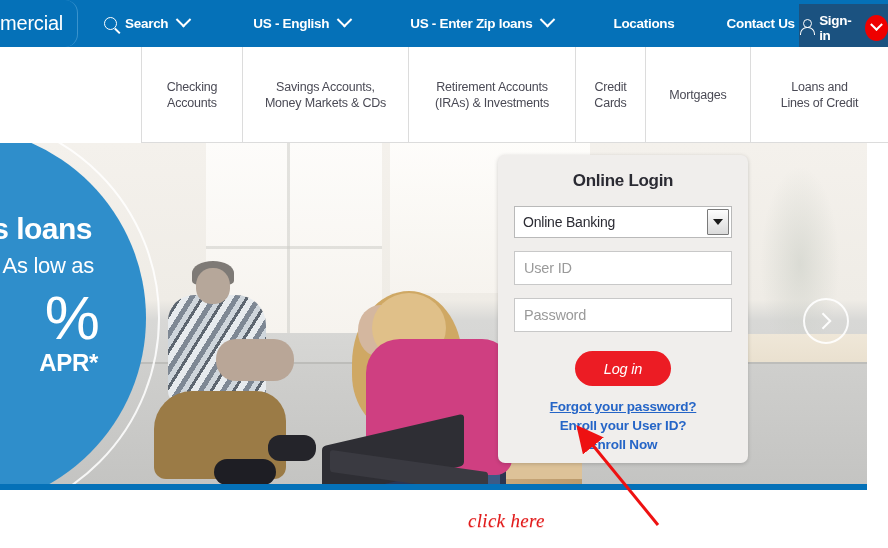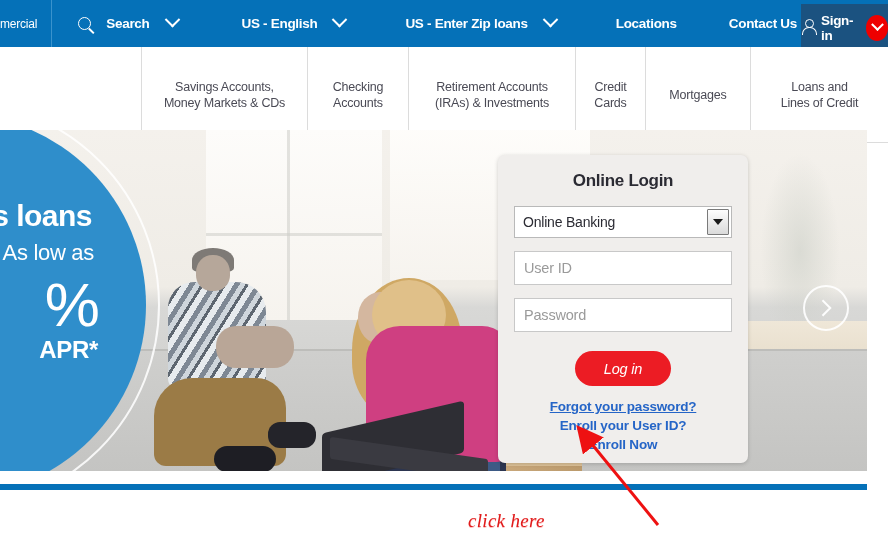--- a/index.html
+++ b/index.html
@@ -12,28 +12,29 @@
 
   
   .topbar {
     position:absolute; left:0; top:0; width:888px; height:47px;
     background:#0571b8;
     display:flex; align-items:center;
   }
   .topbar-brandtail {
     width:110px; height:47px; display:flex; align-items:center;
     justify-content:flex-end; padding-right:14px;
-    color:#fff; font-size:12px; letter-spacing:-0.2px;
+    color:#fff; font-size:20px; letter-spacing:-0.2px;
     border-right:1px solid #3a93cd;
+    border-radius:13px;
   }
   .topnav {
     flex:1; height:47px; display:flex; align-items:center;
   }
   .topnav-item {
-    display:flex; align-items:center; gap:13px;
+    display:flex; align-items:center; gap:6px;
     color:#ffffff; font-size:13.5px; font-weight:600;
     letter-spacing:-0.3px; white-space:nowrap;
     padding:0 4px; cursor:pointer;
   }
   .tn-search   { margin-left:22px; }
   .tn-english  { margin-left:56px; }
   .tn-zip      { margin-left:52px; }
   .tn-loc      { margin-left:52px; }
   .tn-contact  { margin-left:44px; }
 
@@ -99,21 +100,21 @@
   .pc-0 { width:101px; }
   .pc-1 { width:166px; }
   .pc-2 { width:167px; }
   .pc-3 { width:70px; }
   .pc-4 { width:105px; }
   .pc-5 { width:138px; }
   .prodnav-tail { flex:1; height:96px; border-bottom:1px solid #dcdcdc; }
 
   
   .hero {
-    position:absolute; left:0; top:130px; width:867px; height:341px;
+    position:absolute; left:0; top:143px; width:867px; height:341px;
     overflow:hidden;
     background:
       linear-gradient(to bottom,#f4f1ec 0%, #efece6 46%, #d8d8d6 52%, #c9c9c7 100%);
   }
   
   .hero-window {
     position:absolute; left:206px; top:0; width:176px; height:190px;
     background:
       linear-gradient(to right, rgba(255,255,255,0) 0 46%, rgba(205,205,200,.55) 46% 48%, rgba(255,255,255,0) 48% 100%),
       linear-gradient(to bottom, rgba(255,255,255,0) 0 54%, rgba(205,205,200,.55) 54% 56%, rgba(255,255,255,0) 56% 100%),
@@ -314,25 +315,25 @@
       <span class="person-glyph"></span>
       <span class="signin-label">Sign-in</span>
       <span class="red-chev">
           <i></i>
         </span>
     </div>
   </div>
 
   <div class="prodnav">
     <div class="prodnav-spacer"></div>
+    <div class="prodnav-cell pc-0">
+        <span>Checking<br>Accounts</span>
+      </div>
     <div class="prodnav-cell pc-1">
         <span>Savings Accounts,<br>Money Markets &amp; CDs</span>
-      </div>
-    <div class="prodnav-cell pc-0">
-        <span>Checking<br>Accounts</span>
       </div>
     <div class="prodnav-cell pc-2">
         <span>Retirement Accounts<br>(IRAs) &amp; Investments</span>
       </div>
     <div class="prodnav-cell pc-3">
         <span>Credit<br>Cards</span>
       </div>
     <div class="prodnav-cell pc-4">
         <span>Mortgages</span>
       </div>

